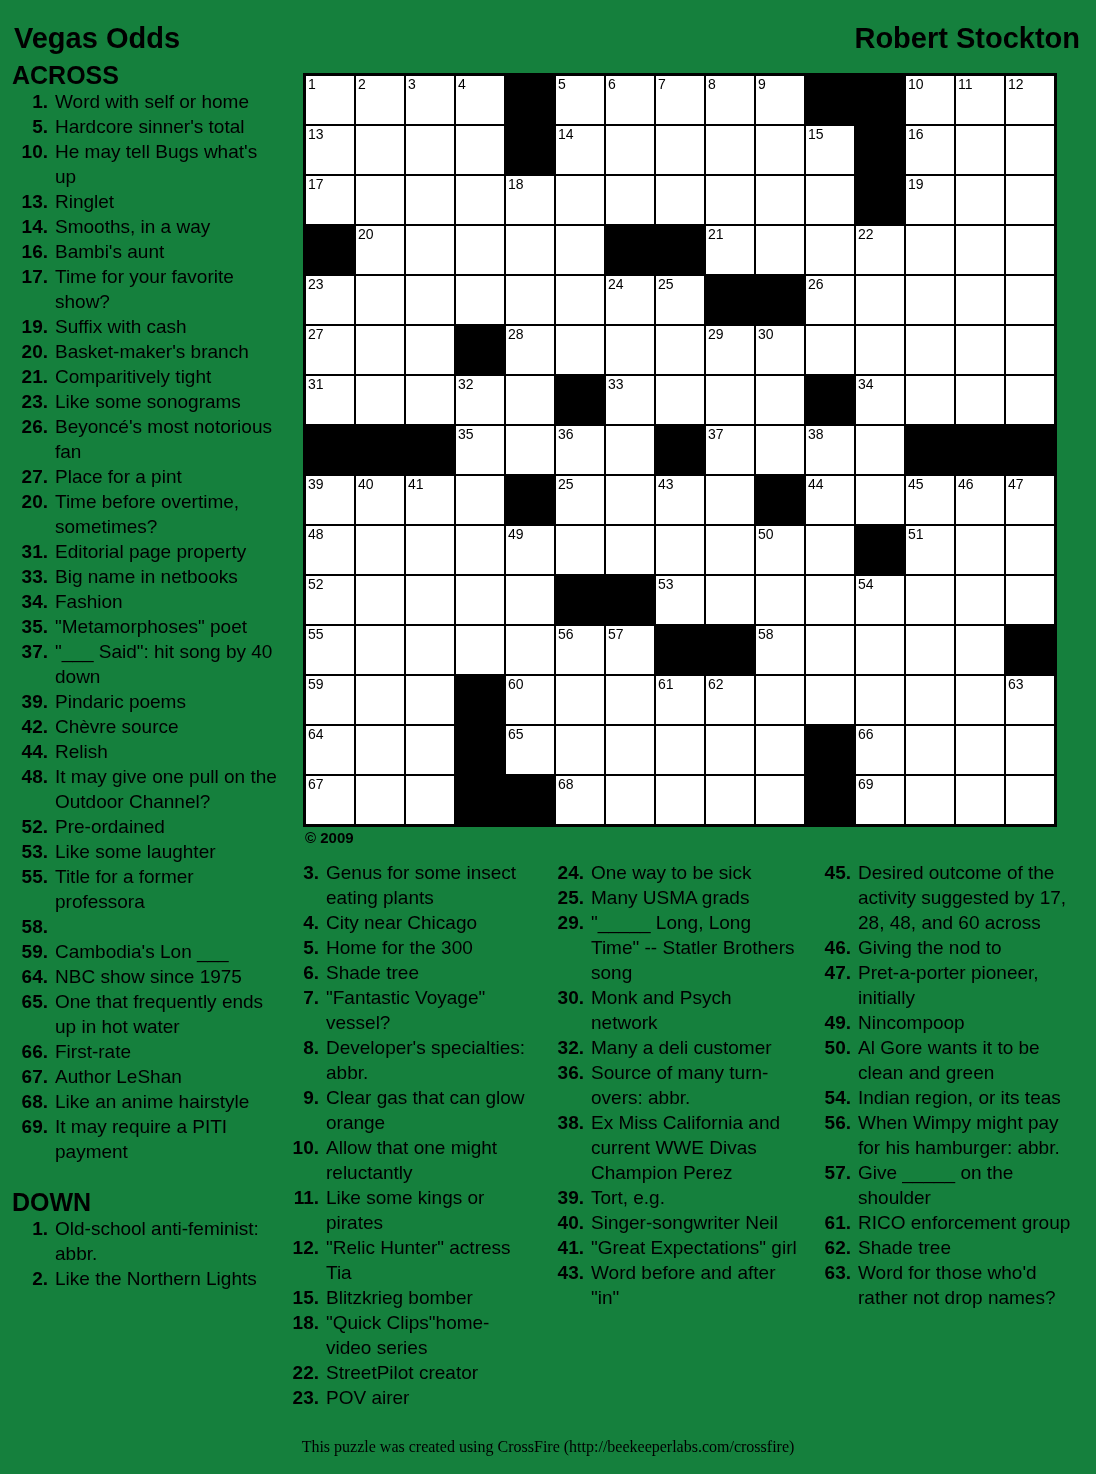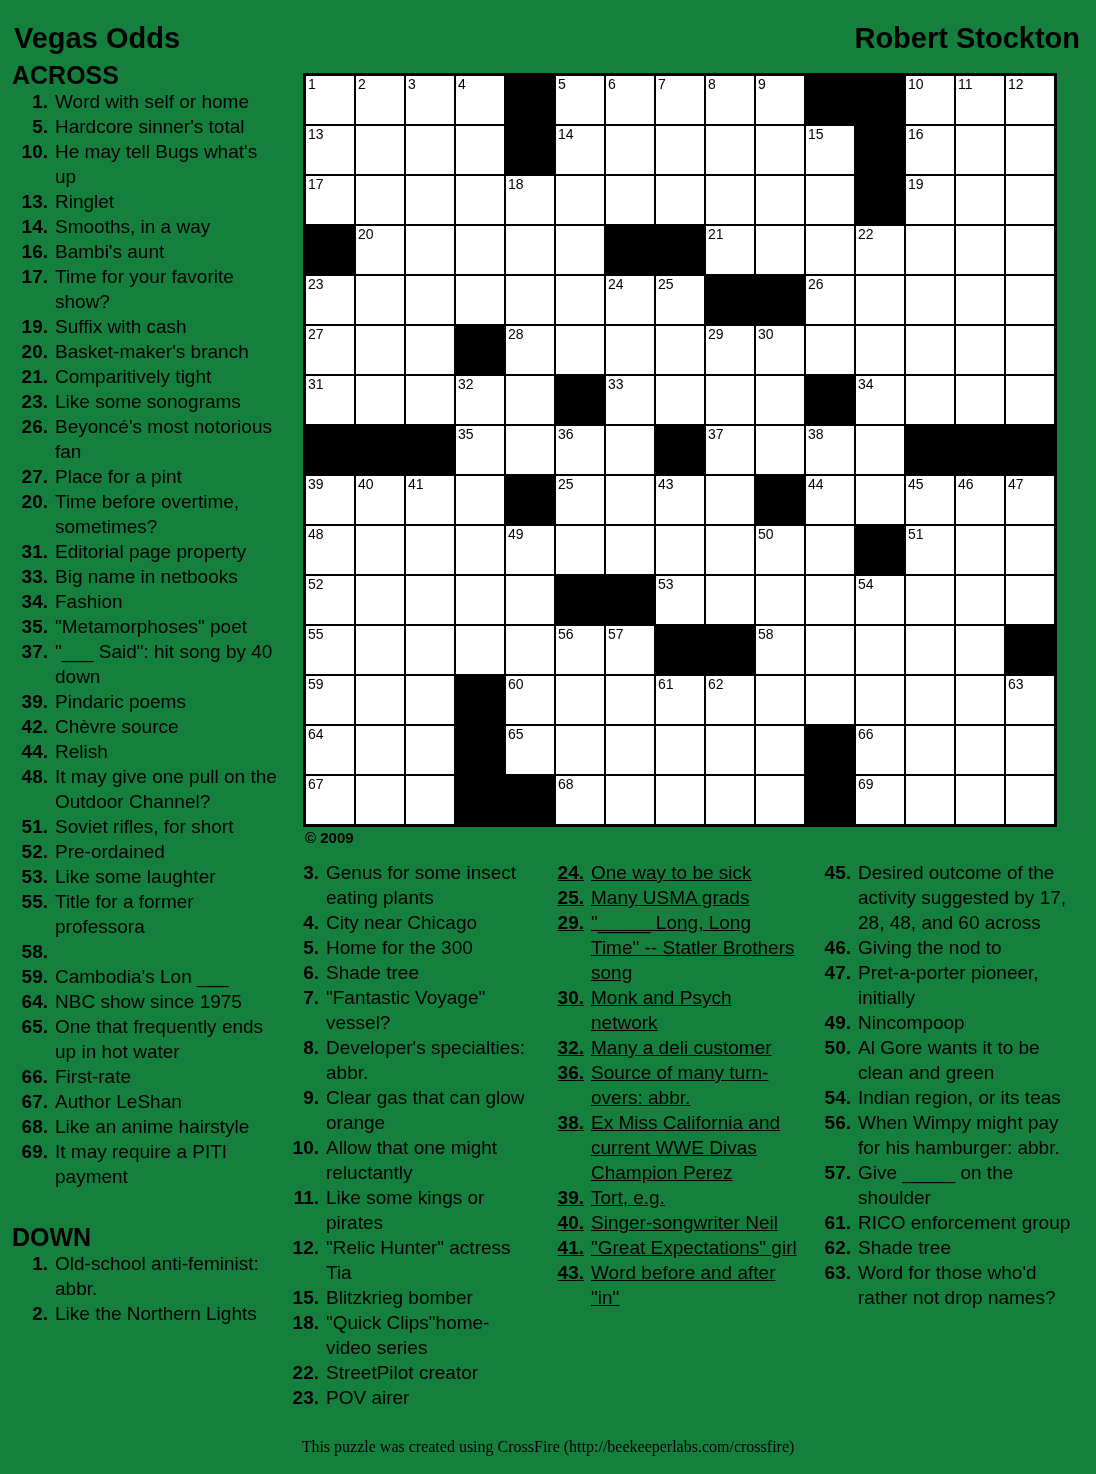--- a/index.html
+++ b/index.html
@@ -6,30 +6,30 @@
   .page{position:relative;width:1096px;height:1474px;background:#15803d;
         font-family:"Liberation Sans",sans-serif;color:#000;overflow:hidden;}
   .title{position:absolute;left:14px;top:22px;font-size:29px;font-weight:bold;letter-spacing:0px;}
   .author{position:absolute;right:16px;top:22px;font-size:29px;font-weight:bold;}
   .clue-col{position:absolute;}
   #leftcol{left:12px;top:62px;width:284px;}
   .sec-head{font-size:25px;font-weight:bold;line-height:26px;margin-bottom:1px;}
   .clue{display:flex;font-size:19px;line-height:25px;}
   .cnum{flex:none;width:36px;text-align:right;font-weight:bold;}
   .ctxt{margin-left:7px;width:228px;}
-  .down-block{margin-top:35px;}
+  .down-block{margin-top:25px;}
   .grid-wrap{position:absolute;left:303px;top:73px;border:2px solid #000;background:#fff;}
   .xw{display:grid;grid-template-columns:repeat(15,50px);grid-auto-rows:50px;}
   .cell{border:1px solid #000;box-sizing:border-box;position:relative;background:#fff;}
   .cell.black{background:#000;}
   .cellnum{position:absolute;top:1px;left:2px;font-size:14px;line-height:15px;font-weight:normal;}
   .copyright{position:absolute;left:305px;top:829px;font-size:15px;font-weight:bold;}
   .bcol{position:absolute;top:860px;}
   #bcol1{left:283px;width:260px;}
-  #bcol2{left:548px;width:260px;text-decoration:underline;}
+  #bcol2{left:548px;width:260px;}
   #bcol3{left:815px;width:281px;}
   #bcol1 .ctxt,#bcol2 .ctxt{width:208px;}
   #bcol3 .ctxt{width:226px;}
   .footer{position:absolute;left:0;right:0;top:1438px;text-align:center;
           font-family:"Liberation Serif",serif;font-size:16px;}
 </style>
 </head>
 <body>
 
 <div class="page">
@@ -124,24 +124,20 @@
           <span class="cnum">42.</span>
           <span class="ctxt">Chèvre source</span>
         </div>
         <div class="clue">
           <span class="cnum">44.</span>
           <span class="ctxt">Relish</span>
         </div>
         <div class="clue">
           <span class="cnum">48.</span>
           <span class="ctxt">It may give one pull on the Outdoor Channel?</span>
-        </div>
-        <div class="clue">
-          <span class="cnum">51.</span>
-          <span class="ctxt">Soviet rifles, for short</span>
         </div>
         <div class="clue">
           <span class="cnum">52.</span>
           <span class="ctxt">Pre-ordained</span>
         </div>
         <div class="clue">
           <span class="cnum">53.</span>
           <span class="ctxt">Like some laughter</span>
         </div>
         <div class="clue">

